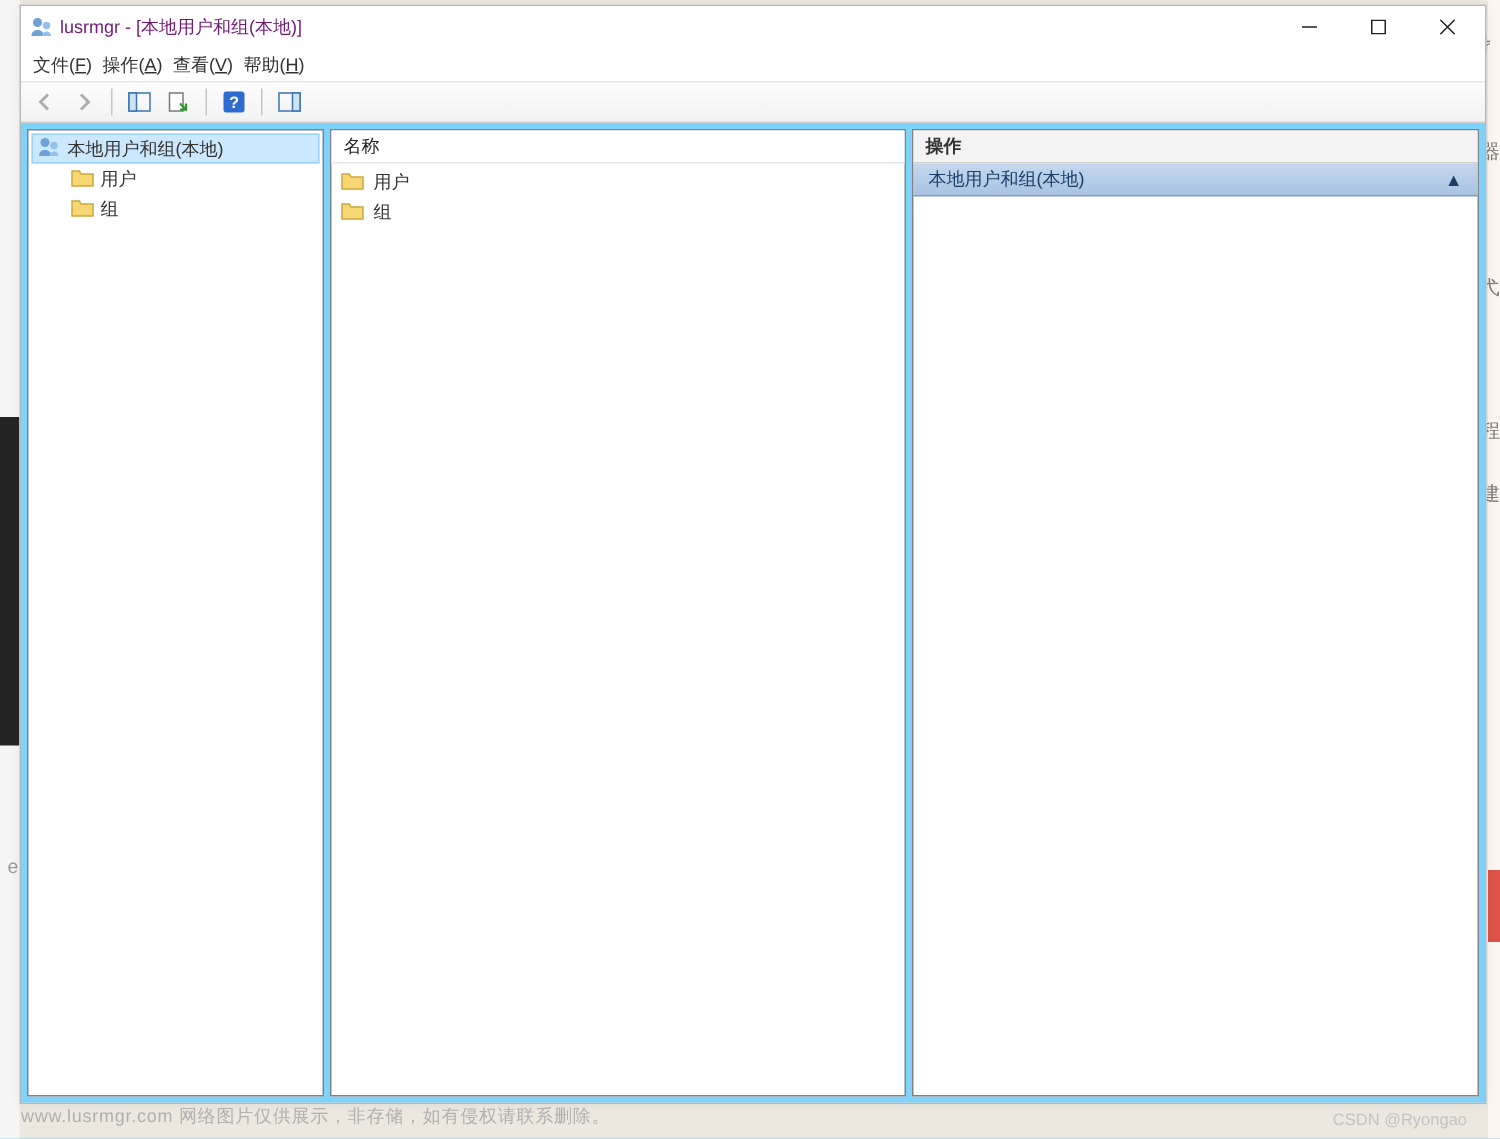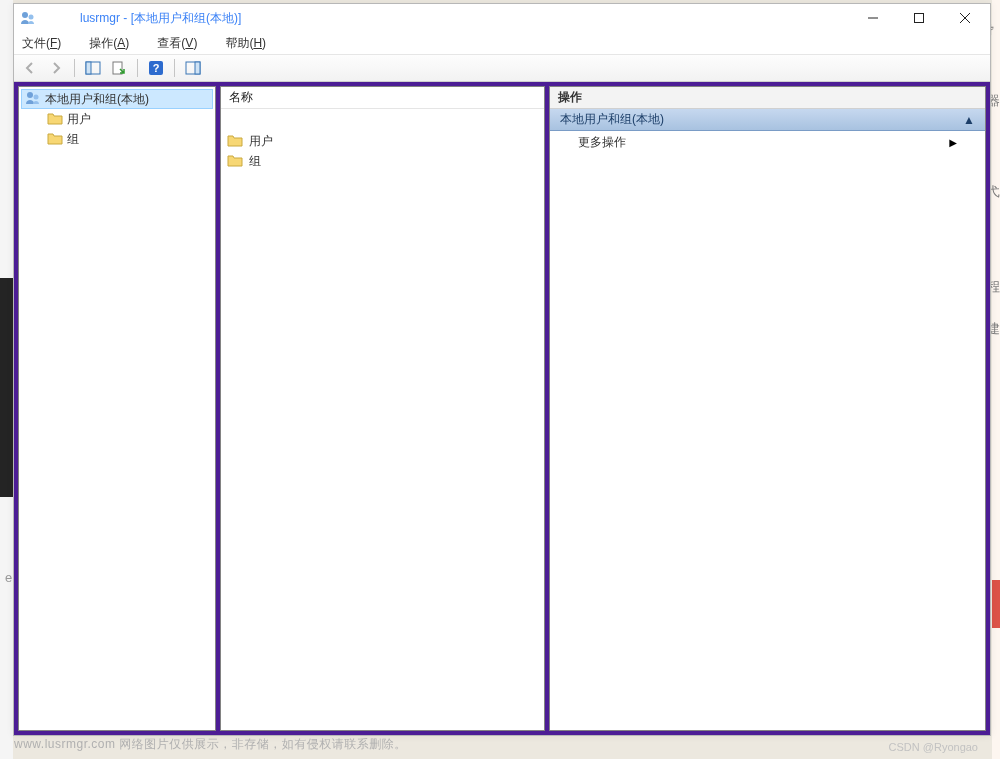--- a/index.html
+++ b/index.html
@@ -12,39 +12,39 @@
 
   .window {
     position:absolute; left:13px; top:3px; width:978px; height:733px;
     background:#fff; border:1px solid #b7b7b7;
     display:flex; flex-direction:column;
     box-shadow: 0 0 8px rgba(0,0,0,0.06);
   }
 
   .titlebar { height:28px; display:flex; align-items:center; padding:0 2px 0 6px; background:#fff; }
   .title-icon { width:16px; height:16px; margin-right:4px; display:flex; align-items:center; justify-content:center; }
-  .title-text { font-size:12px; color:#3b82f6; flex:0 0 auto;margin-left:40px; }
+  .title-text { font-size:12px; color:#701a75; flex:0 0 auto; }
   .titlebar .spacer { flex:1; }
   .win-btn { width:46px; height:28px; display:flex; align-items:center; justify-content:center; }
   .win-btn svg { pointer-events:none; }
 
-  .menubar { height:22px; display:flex; align-items:center; gap:28px; padding:0 8px; background:#fff; font-size:12px; }
+  .menubar { height:22px; display:flex; align-items:center; gap:7px; padding:0 8px; background:#fff; font-size:12px; }
   .menu-item { user-select:none; }
   .menu-item .ul { text-decoration:underline; }
 
   .toolbar { height:28px; border-top:1px solid #e6e6e6; border-bottom:1px solid #cfcfcf; background:linear-gradient(#fdfdfd,#f2f2f2); display:flex; align-items:center; padding:0 4px; gap:2px; }
   .tb-btn { width:24px; height:24px; display:flex; align-items:center; justify-content:center; border:1px solid transparent; border-radius:2px; }
   .tb-btn.disabled { opacity:.45; }
   .tb-sep { width:1px; height:18px; background:#c5c5c5; margin:0 4px; }
 
-  .content { flex:1; display:flex; padding:4px; gap:4px; background:#4c1d95; min-height:0; }
+  .content { flex:1; display:flex; padding:4px; gap:4px; background:#7dd3fc; min-height:0; }
   .panel { border:1px solid #828282; background:#fff; display:flex; flex-direction:column; min-height:0; }
   .tree-panel { width:198px; }
-  .list-panel { flex:1;gap:20px; }
-  .actions-panel { width:437px;text-align:right; }
+  .list-panel { flex:1; }
+  .actions-panel { width:378px;text-align:right; }
 
   .tree { padding:2px; }
   .tree-row { display:flex; align-items:center; height:20px; gap:4px; padding:0 4px; }
   .tree-row.sel { background:#cce8ff; border:1px solid #99d1ff; padding:0 3px; height:20px; }
   .tree-row .indented { width:18px; }
   .tree-label { white-space:nowrap; }
 
   .list-header { height:22px; border-bottom:1px solid #e5e5e5; display:flex; align-items:center; padding:0 8px; background:#fff; font-size:12px; color:#222; }
   .list-body { flex:1; padding:2px; }
   .list-row { display:flex; align-items:center; height:20px; gap:6px; padding:0 4px; }
@@ -213,23 +213,19 @@
         </div>
       </div>
     </div>
 
     <div class="panel actions-panel">
       <div class="actions-header">操作</div>
       <div class="actions-group-hdr">
         <span>本地用户和组(本地)</span>
         <span class="collapse-caret">▲</span>
       </div>
-      <div class="actions-item">
-        <span>更多操作</span>
-        <span class="arrow">▶</span>
-      </div>
     </div>
 
   </div>
 </div>
 
 <div class="watermark">www.lusrmgr.com 网络图片仅供展示，非存储，如有侵权请联系删除。</div>
 <div class="csdn">CSDN @Ryongao</div>
 
 </body></html>

